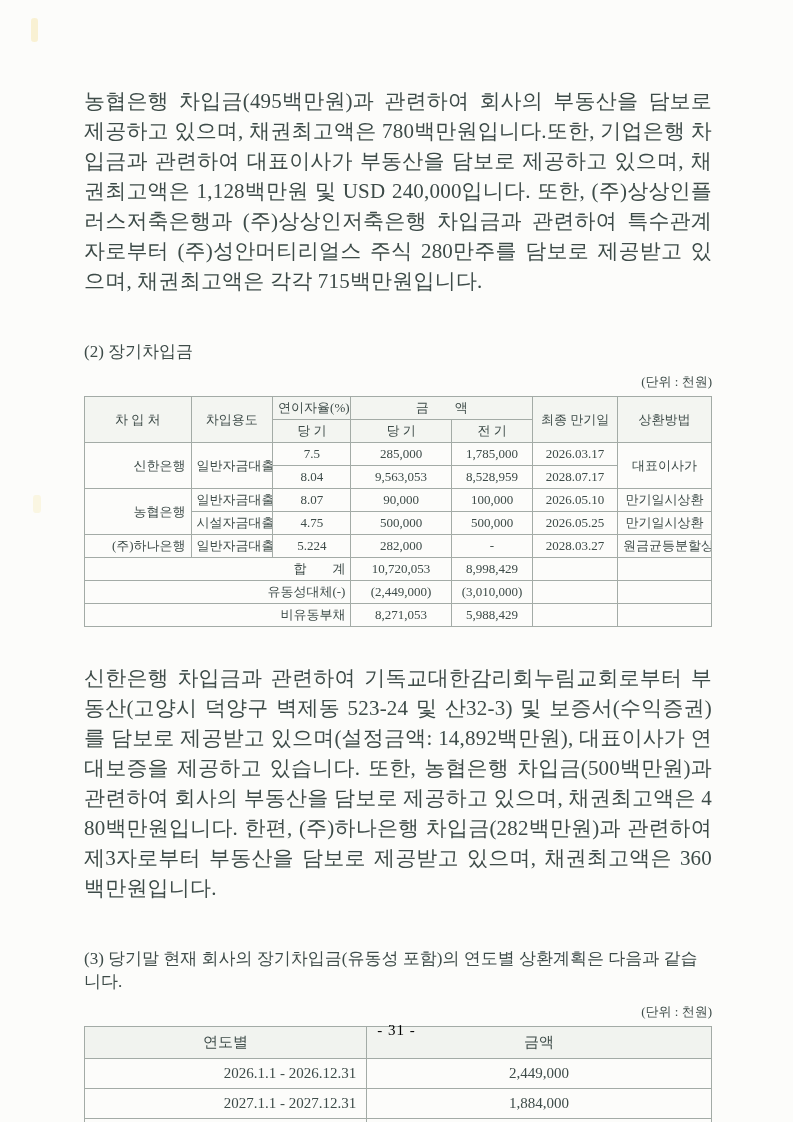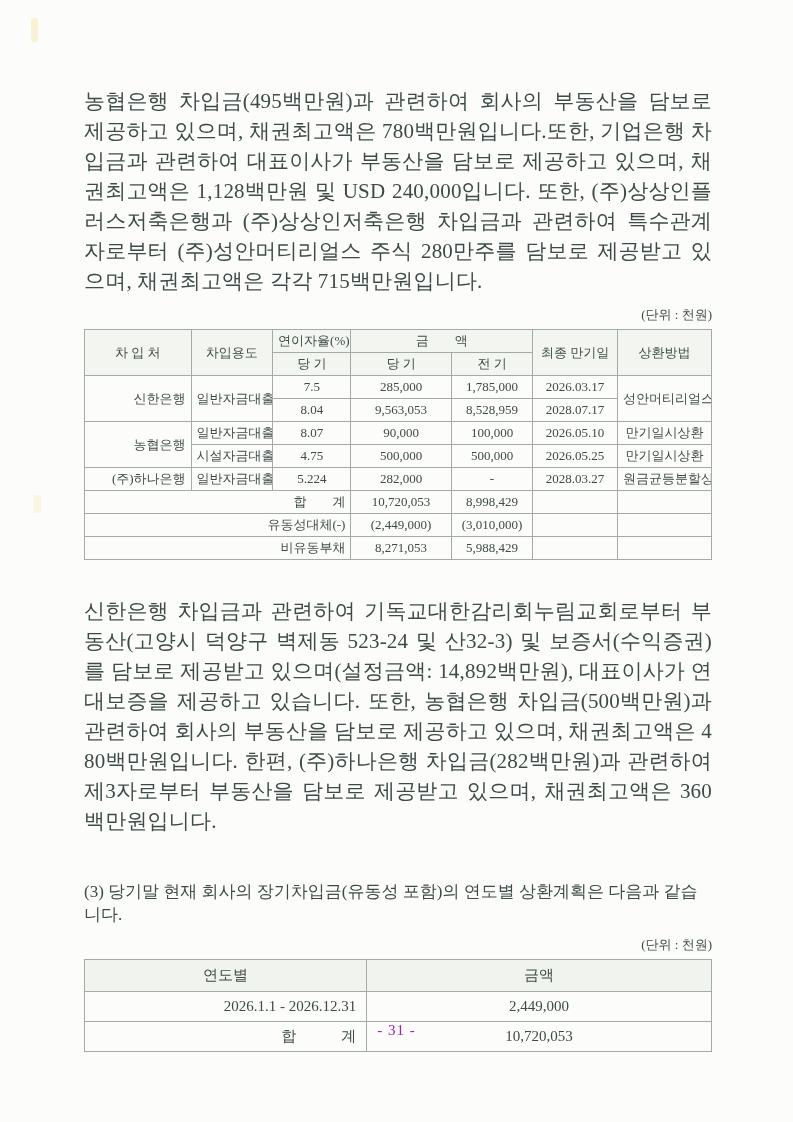--- a/index.html
+++ b/index.html
@@ -34,37 +34,38 @@
   .sec3-title{margin-top:44px;font-size:17px;}
   .schedule-table{font-size:15px;}
   .schedule-table td,.schedule-table th{
     border:1px solid #a3aba6;
     padding:2px 10px;height:25px;
     font-weight:normal;vertical-align:middle;
   }
   .schedule-table th{background:#f1f3ef;text-align:center;height:27px;margin-left:44px;}
   .page-number{
     position:absolute;top:1022px;left:0;width:793px;
-    text-align:center;font-size:15px;color:#a21caf;
+    text-align:center;font-size:15px;color:#000000;
     letter-spacing:1px;
   }
   .scan-mark{position:absolute;border-radius:3px;pointer-events:none;}
   .mark-1{left:31px;top:18px;width:7px;height:24px;background:rgba(248,238,198,0.75);}
   .mark-2{left:33px;top:495px;width:8px;height:18px;background:rgba(248,240,205,0.55);}
 </style>
 </head>
 <body>
 
 <div class="scan-mark mark-1"></div>
 <div class="scan-mark mark-2"></div>
 
 <div class="content">
 
   <p class="body-text">농협은행 차입금(495백만원)과 관련하여 회사의 부동산을 담보로 제공하고 있으며, 채권최고액은 780백만원입니다.또한, 기업은행 차입금과 관련하여 대표이사가 부동산을 담보로 제공하고 있으며, 채권최고액은 1,128백만원 및 USD 240,000입니다. 또한, (주)상상인플러스저축은행과 (주)상상인저축은행 차입금과 관련하여 특수관계자로부터 (주)성안머티리얼스 주식 280만주를 담보로 제공받고 있으며, 채권최고액은 각각 715백만원입니다.</p>
 
+  <p class="section-title sec2-title">(2) 장기차입금</p>
 
   <p class="unit-label">(단위 : 천원)</p>
 
   <table class="loan-table">
     <colgroup>
       <col style="width:17%">
         <col style="width:13%">
         <col style="width:12.5%">
       <col style="width:16%">
         <col style="width:13%">
@@ -87,21 +88,21 @@
       </tr>
     </thead>
     <tbody>
       <tr>
         <td rowspan="2" class="cell-left">신한은행</td>
         <td rowspan="2" class="cell-center">일반자금대출</td>
         <td class="cell-center">7.5</td>
         <td class="cell-right">285,000</td>
         <td class="cell-right">1,785,000</td>
         <td class="cell-center">2026.03.17</td>
-        <td rowspan="2" class="cell-center">성안머티리얼스</td>
+        <td rowspan="2" class="cell-center">대표이사가</td>
       </tr>
       <tr>
         <td class="cell-center">8.04</td>
         <td class="cell-right">9,563,053</td>
         <td class="cell-right">8,528,959</td>
         <td class="cell-center">2028.07.17</td>
       </tr>
       <tr>
         <td rowspan="2" class="cell-left">농협은행</td>
         <td class="cell-center">일반자금대출</td>
@@ -168,20 +169,24 @@
         <th>연도별</th>
         <th>금액</th>
       </tr>
     </thead>
     <tbody>
       <tr>
         <td class="cell-left">2026.1.1 - 2026.12.31</td>
         <td class="cell-right">2,449,000</td>
       </tr>
       <tr>
+        <td class="cell-left">2027.1.1 - 2027.12.31</td>
+        <td class="cell-right">1,884,000</td>
+      </tr>
+      <tr>
         <td class="cell-left">합　　　계</td>
         <td class="cell-right">10,720,053</td>
       </tr>
     </tbody>
   </table>
 
 </div>
 
 <div class="page-number">- 31 -</div>
 

